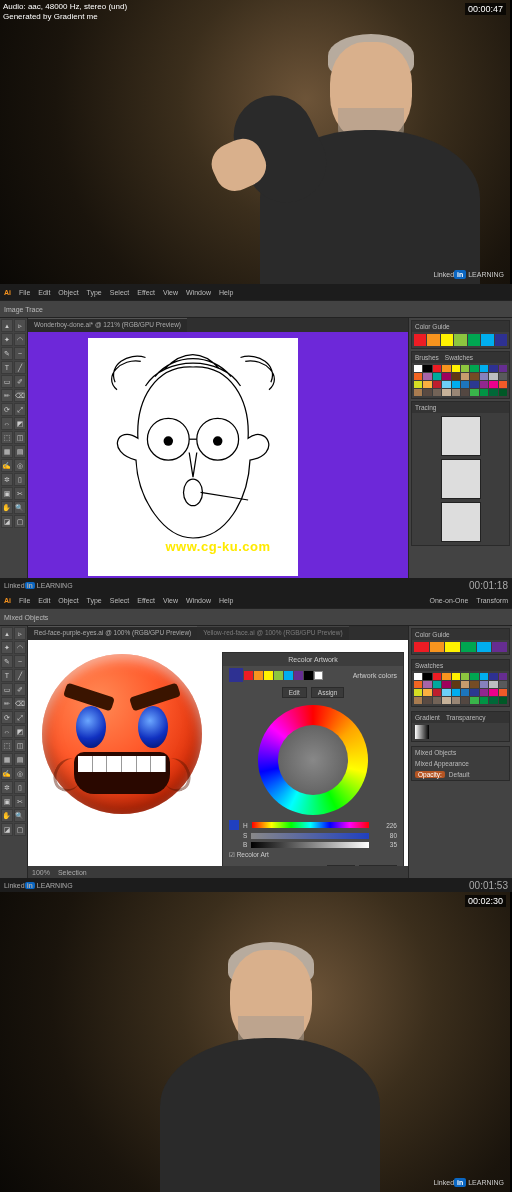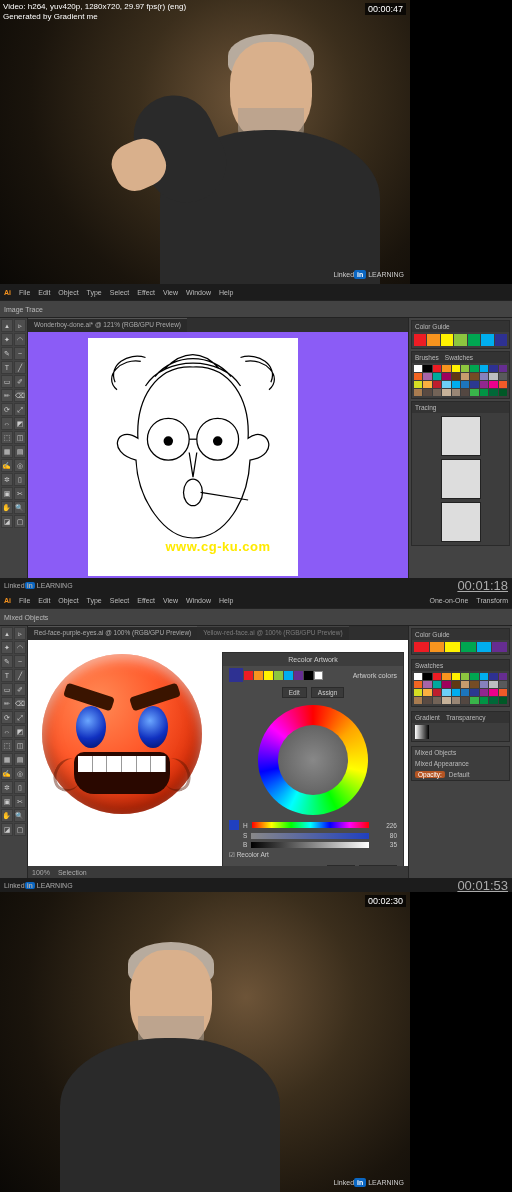--- a/index.html
+++ b/index.html
@@ -17,21 +17,21 @@
     top: 2px;
     left: 3px;
     z-index: 50;
     line-height: 1.25;
     font-size: 8px;
   }
 
   
   .video-frame {
     position: relative;
-    width: 410px;
+    width: 510px;
     height: 284px;
     background: radial-gradient(circle at 60% 35%, #6d5438 0%, #3b2e1c 35%, #1a140c 70%, #0a0805 100%);
     overflow: hidden;
   }
   .presenter {
     position: absolute;
     right: 30px;
     bottom: 0;
     width: 220px;
     height: 260px;
@@ -101,36 +101,36 @@
     color:#ccc; font-size:7px; cursor:pointer;
   }
   .ai-canvas-wrap {
     flex:1; display:flex; flex-direction:column; background:#2f2f2f;
   }
   .doc-tab {
     height:14px; background:#2a2a2a; color:#aaa; padding:2px 6px; width:fit-content; font-size:6.5px;
     border-top:1px solid #555;
   }
   .art-bg {
-    flex:1; background:#8b5cf6; position:relative; overflow:hidden;
+    flex:1; background:#6d28d9; position:relative; overflow:hidden;
   }
   .artboard {
     position:absolute; background:#fff;
   }
   .ai-right {
     width: 104px; background:#434343; border-left:1px solid #262626;
     display:flex; flex-direction:column; gap:2px; padding:2px;
   }
   .panel { background:#3d3d3d; border:1px solid #2a2a2a; }
   .panel-tab { background:#333; color:#bbb; font-size:6.5px; padding:2px 3px; display:flex; gap:6px;}
   .swatches { display:grid; grid-template-columns:repeat(10,1fr); grid-auto-rows:7px; gap:1px; padding:2px;}
   .swatches i { display:block; }
   .thumb { width:40px; height:40px; background:#ddd; margin:3px auto; border:1px solid #222;}
   .badge-row { display:flex; align-items:center; justify-content:flex-end; height:14px; padding:0 4px; background:#1c1c1c; color:#aaa; gap:4px;}
-  .badge-row .tc { margin-left:auto; font-size:13px;text-decoration:underline;}
+  .badge-row .tc { margin-left:auto; font-size:10px;}
 
   
   .sketch-face {
     position:absolute; inset:10px; 
   }
   .sk-line { stroke:#000; fill:none; stroke-width:1.3; }
   .wm { position:absolute; left:50%; bottom:24px; transform:translateX(-50%); color:#ffea00; font-size:13px; font-weight:bold; letter-spacing:.5px;}
 
   
   .emoji {
@@ -177,21 +177,21 @@
 
   .right-panels2 .panel { margin-bottom:2px;}
   .mini { padding:2px 3px; font-size:6.5px; color:#bbb; display:flex; gap:4px; align-items:center;}
   .mini .tag { background:#b55523; color:#fff; padding:0 3px; border-radius:2px;}
 
 </style>
 </head>
 <body>
 
 <div class="meta-overlay">
-  <div>Video: h264, yuv420p, 1280x720, 29.97 fps(r) (eng)</div>
+  <div>Audio: aac, 48000 Hz, stereo (und)</div>
   <div>Generated by Gradient me</div>
 </div>
 
 <div class="video-frame">
   <div class="timecode">00:00:47</div>
   <div class="presenter">
     <div class="hair"></div>
     <div class="head"></div>
     <div class="beard"></div>
     <div class="torso"></div>

